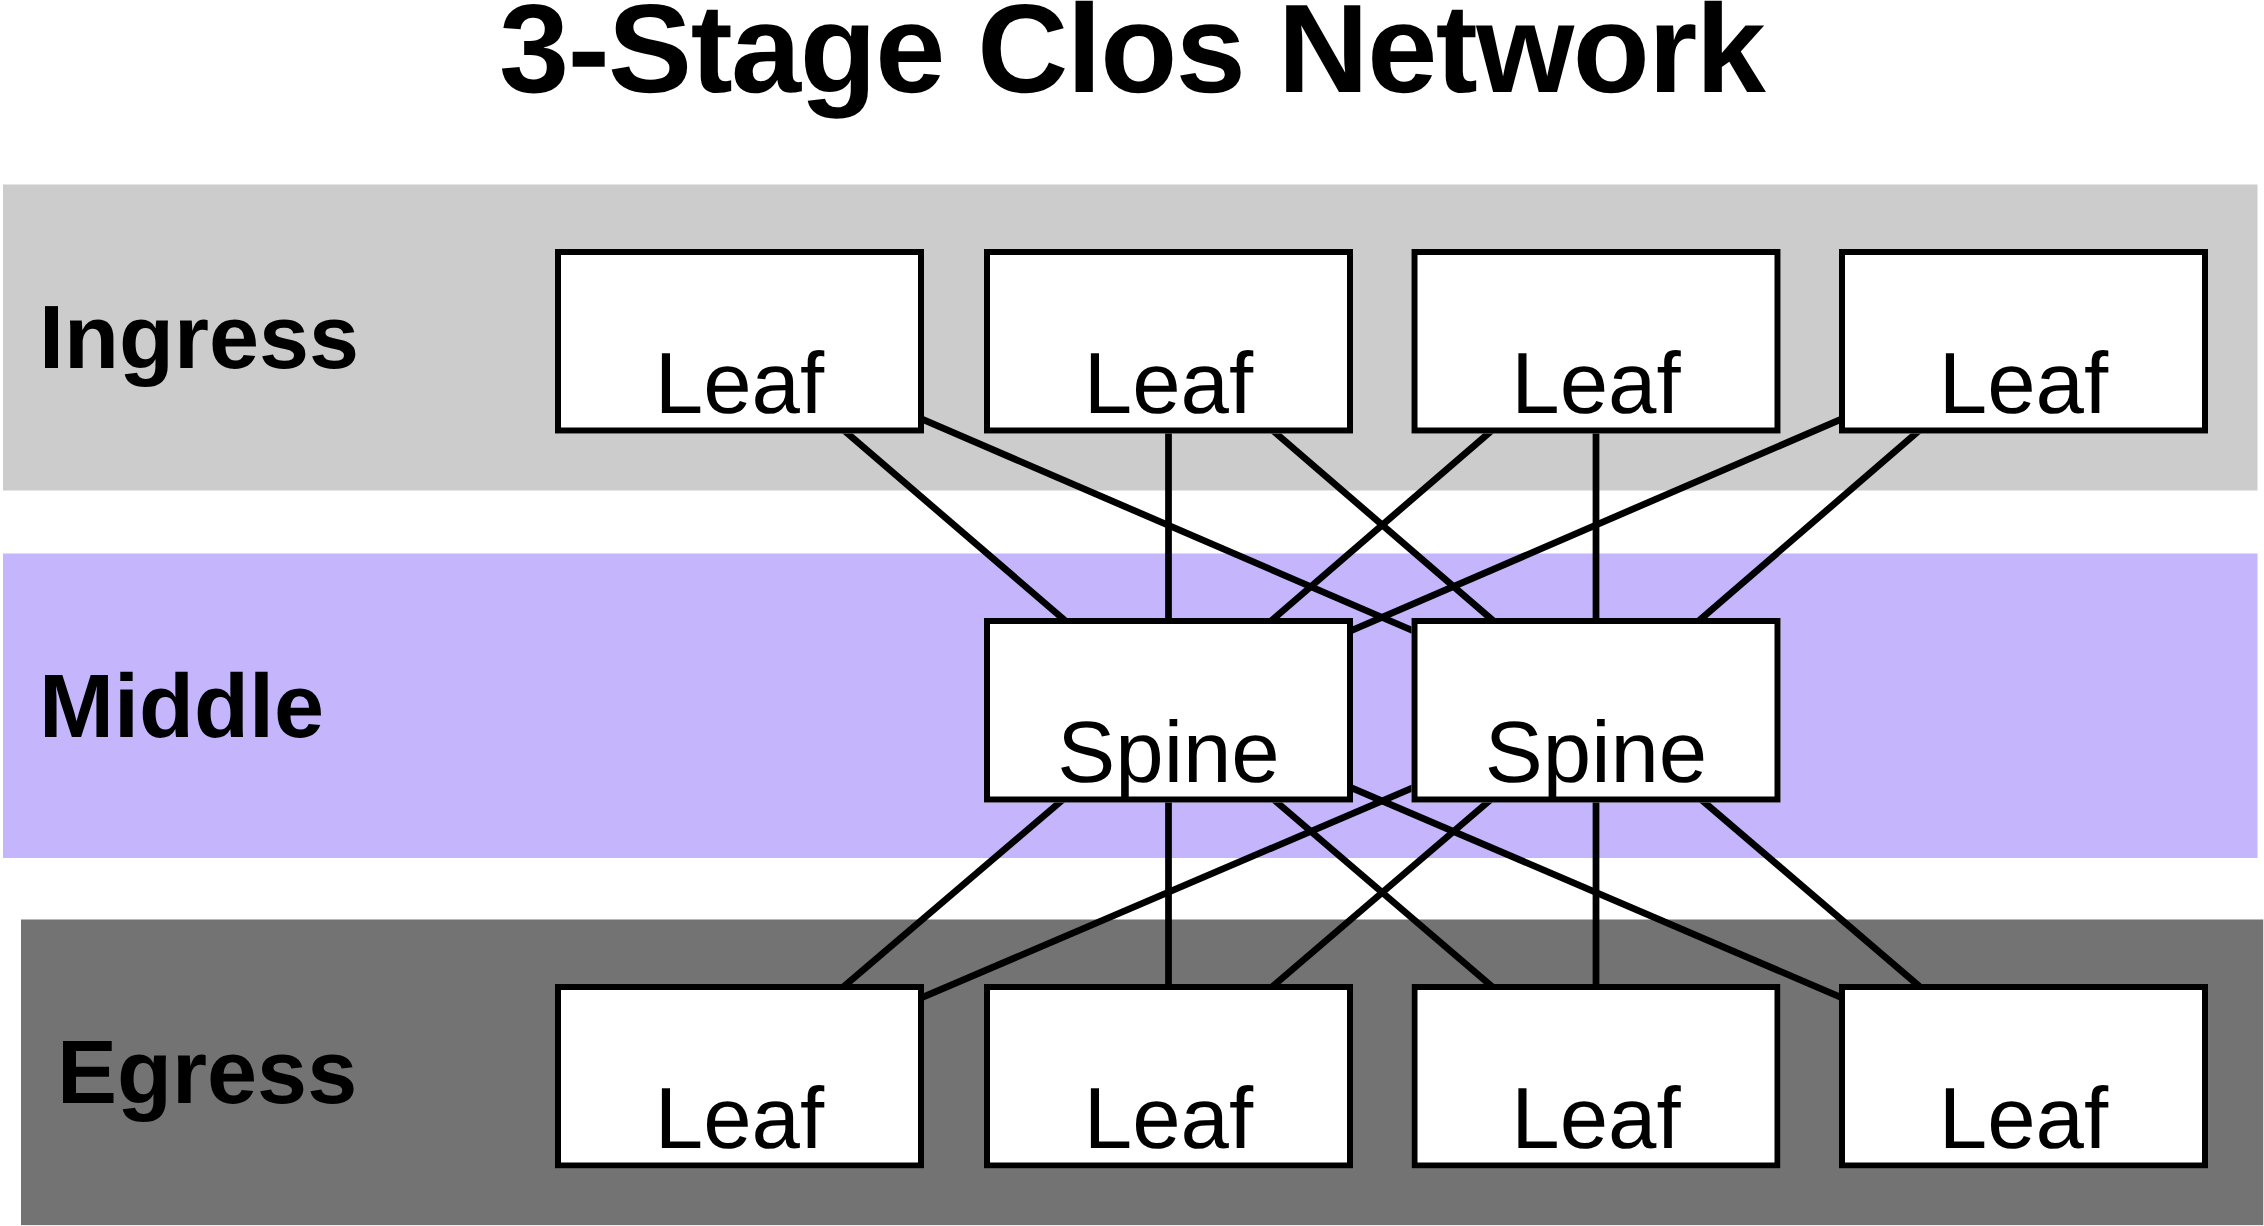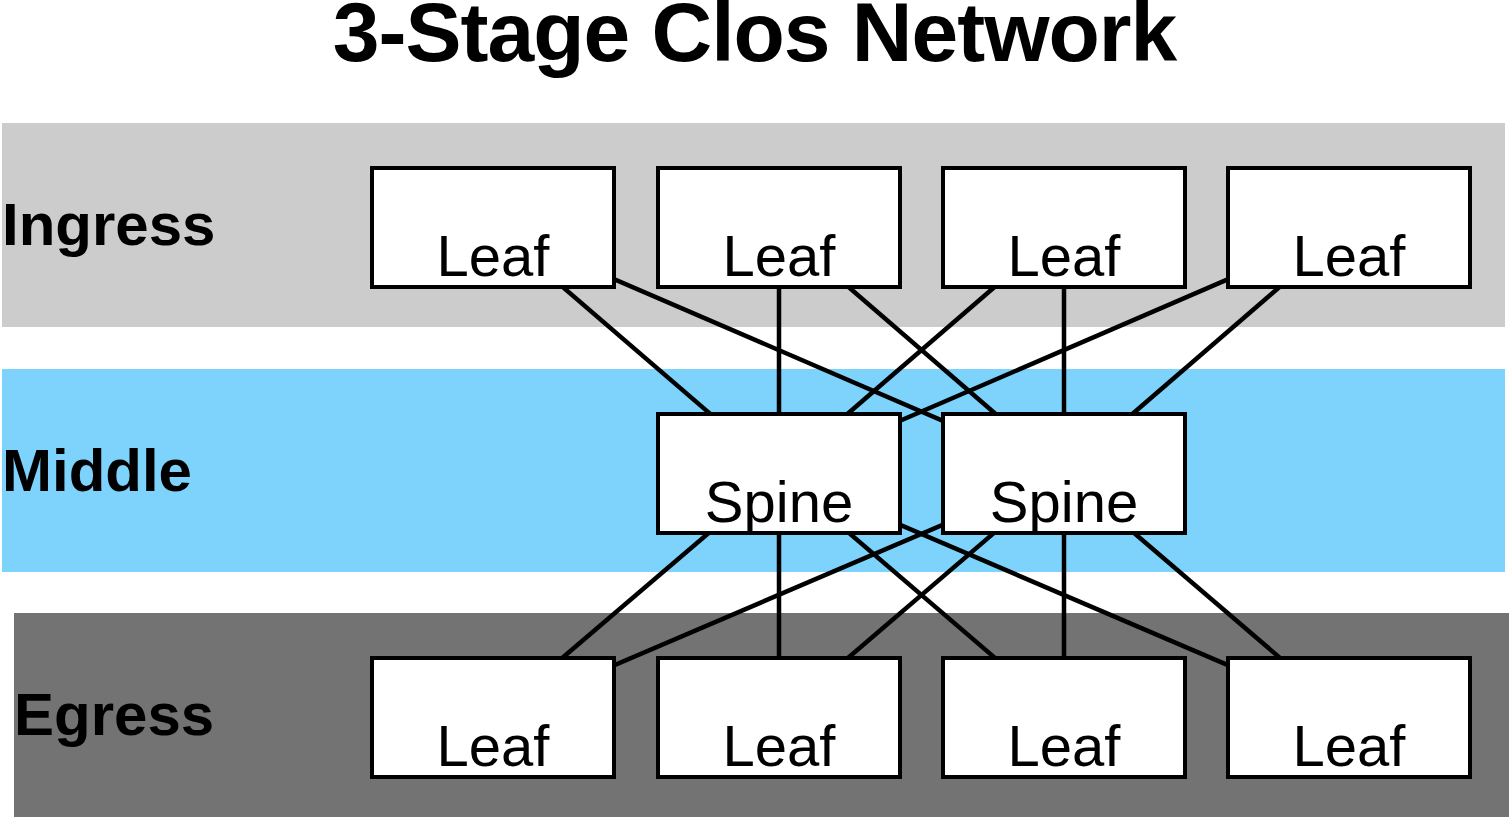--- a/index.html
+++ b/index.html
@@ -28,20 +28,21 @@
   }
   .band {
     position: absolute;
     display: flex;
     align-items: center;
     z-index: 1;
   }
   .band-label {
     font-size: 60px;
     font-weight: bold;
+    padding-left: 24px;
     line-height: 1;
     white-space: nowrap;
   }
   #edges {
     position: absolute;
     left: 0; top: 0;
     width: 1509px; height: 817px;
     z-index: 2;
   }
   .node {
@@ -64,21 +65,21 @@
   #nodes { z-index: 3; }
 </style>
 </head>
 <body>
 
 <div class="canvas">
   <div id="bands">
       <div class="band" style="left: 2px; top: 123px; width: 1503px; height: 204px; background: rgb(204, 204, 204);">
         <span class="band-label" style="color: rgb(0, 0, 0);">Ingress</span>
       </div>
-      <div class="band" style="left: 2px; top: 369px; width: 1503px; height: 203px; background: #7dd3fc;">
+      <div class="band" style="left: 2px; top: 369px; width: 1503px; height: 203px; background: #c4b5fd;">
         <span class="band-label" style="color: rgb(0, 0, 0);">Middle</span>
       </div>
       <div class="band" style="left: 2px; top: 613px; width: 1503px; height: 204px; background: #737373; margin-left: 12px;">
         <span class="band-label" style="color: rgb(0, 0, 0);">Egress</span>
       </div>
     </div>
   <h1 class="title">3-Stage Clos Network</h1>
   <svg id="edges" xmlns="http://www.w3.org/2000/svg" viewBox="0 0 1509 817">
       <line x1="493" y1="227" x2="779" y2="473" stroke="#000000" stroke-width="4.5"></line>
       <line x1="493" y1="227" x2="1064" y2="473" stroke="#000000" stroke-width="4.5"></line>

